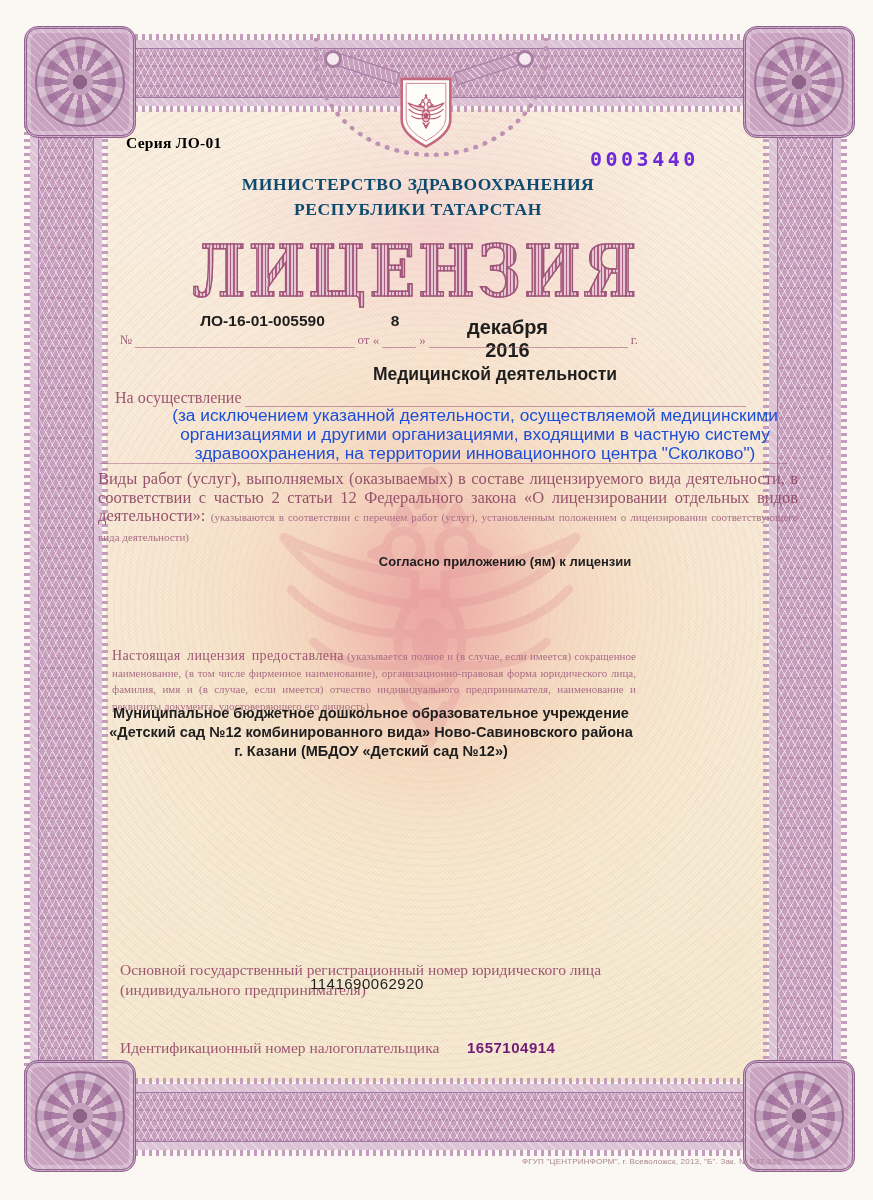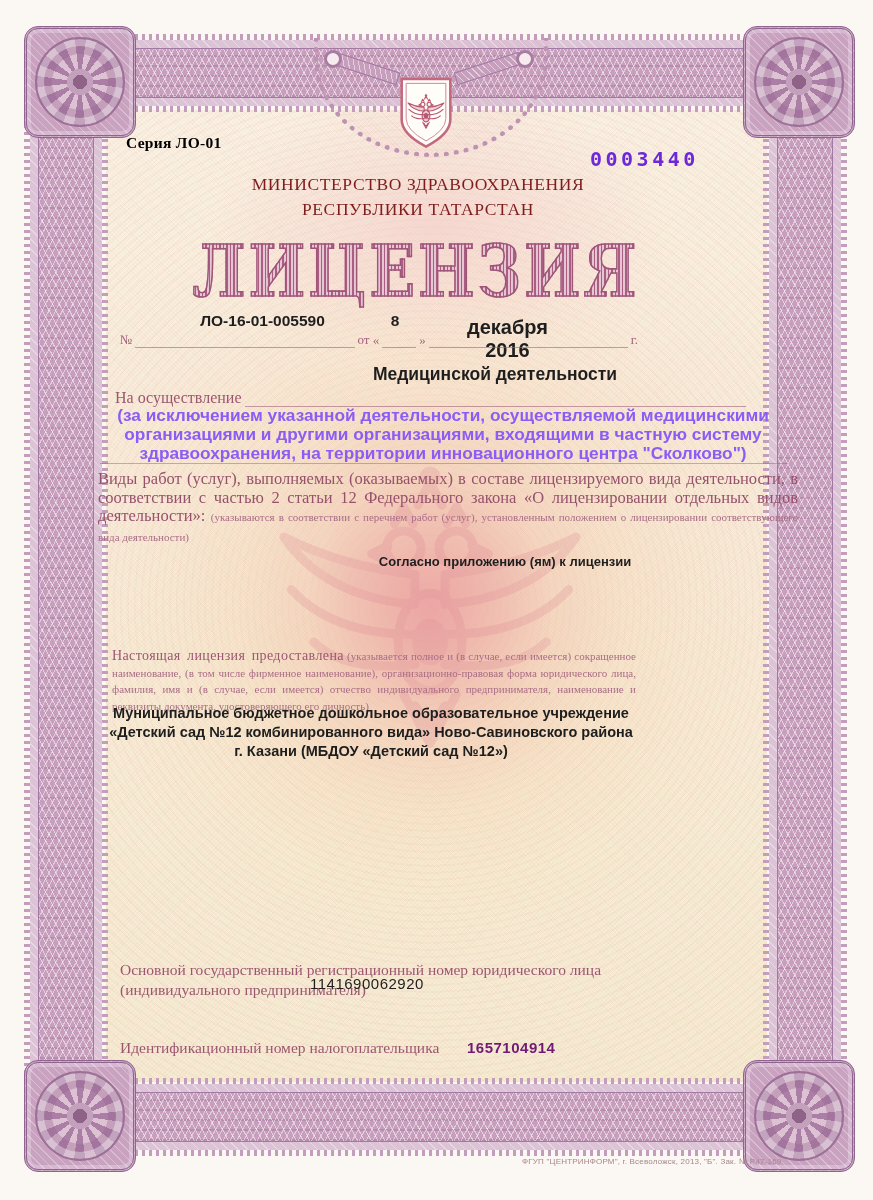--- a/index.html
+++ b/index.html
@@ -64,41 +64,41 @@
   .watermark{position:absolute;left:265px;top:462px;z-index:1;opacity:.22;color:#d9808f;}
 
   
   .content{position:absolute;left:90px;top:130px;width:700px;height:960px;z-index:5;}
   .abs{position:absolute;}
   .center{text-align:center;}
 
   .series{left:36px;top:4px;font-size:15.5px;font-weight:bold;color:#000000;letter-spacing:.3px;}
   .stamp{left:500px;top:-2px;font-family:"DejaVu Sans Mono",monospace;font-weight:bold;
          font-size:20px;letter-spacing:3.5px;color:#6d28d9;margin-top:19px;}
-  .ministry{left:0;width:656px;top:42px;font-size:17.5px;font-weight:normal;color:#7f1d1d;
+  .ministry{left:0;width:656px;top:42px;font-size:17.5px;font-weight:bold;color:#0c4a6e;
          letter-spacing:.6px;line-height:25px;}
   .title{left:0;width:652px;top:100px;font-family:"DejaVu Serif",serif;font-weight:bold;
          font-size:60px;letter-spacing:3px;transform:scaleY(1.18);transform-origin:50% 0;
          background:repeating-linear-gradient(90deg,#aa5e81 0 1.5px,#e7c6d4 1.5px 3.5px);
          -webkit-background-clip:text;background-clip:text;color:transparent;
          -webkit-text-stroke:1.4px #9e5578;}
   .ink{color:#1e1e1e;font-family:"Liberation Sans",sans-serif;}
   .num-val{left:110px;top:182px;width:125px;font-size:15.5px;font-weight:bold;text-align:center;}
   .day-val{left:290px;top:182px;width:30px;font-size:15.5px;font-weight:bold;text-align:center;}
   .my-val{left:360px;top:186px;width:115px;font-size:20px;font-weight:bold;text-align:center;}
   .numrow{left:30px;top:202px;width:518px;display:flex;align-items:flex-end;
           font-size:13px;color:#a2607c;}
   .rule{border-bottom:1px solid rgba(162,96,124,.6);height:15px;margin:0 3px;}
   .r1{flex:22;} .r2{flex:3.4;} .r3{flex:20;}
   .act-val{left:90px;top:234px;width:630px;font-size:17.5px;font-weight:bold;}
   .act-row{left:25px;top:259px;width:634px;display:flex;align-items:flex-end;
            font-size:16px;color:#9c5670;}
   .act-row .rule{flex:1;height:16px;}
-  .excl{left:3px;top:276px;width:700px;font-size:17.3px;font-weight:bold;line-height:18.8px;
-        color:#8b5cf6;}
+  .excl{left:3px;top:276px;width:700px;font-size:17.3px;font-weight:normal;line-height:18.8px;
+        color:#1d4ed8;padding-left:32px;}
   .divider{left:10px;top:333px;width:688px;height:0;border-bottom:1px solid rgba(162,96,124,.5);}
   .works{left:8px;top:340px;width:700px;font-size:16.5px;line-height:18.6px;color:#96516b;
          text-align:justify;}
   .small-note{font-size:11px;color:#aa6d86;}
   .works-val{left:90px;top:424px;width:650px;font-size:13px;font-weight:bold;}
   .grantee{left:22px;top:518px;width:524px;text-align:justify;font-size:11px;line-height:16.5px;
            color:#aa6d86;}
   .grantee-label{font-size:14px;color:#9b5672;letter-spacing:.4px;word-spacing:2px;}
   .orgname{left:0;width:562px;top:574px;font-size:14.5px;font-weight:bold;line-height:19px;}
   .ogrn{left:30px;top:830px;width:600px;font-size:15.5px;line-height:20px;color:#9c5670;}

